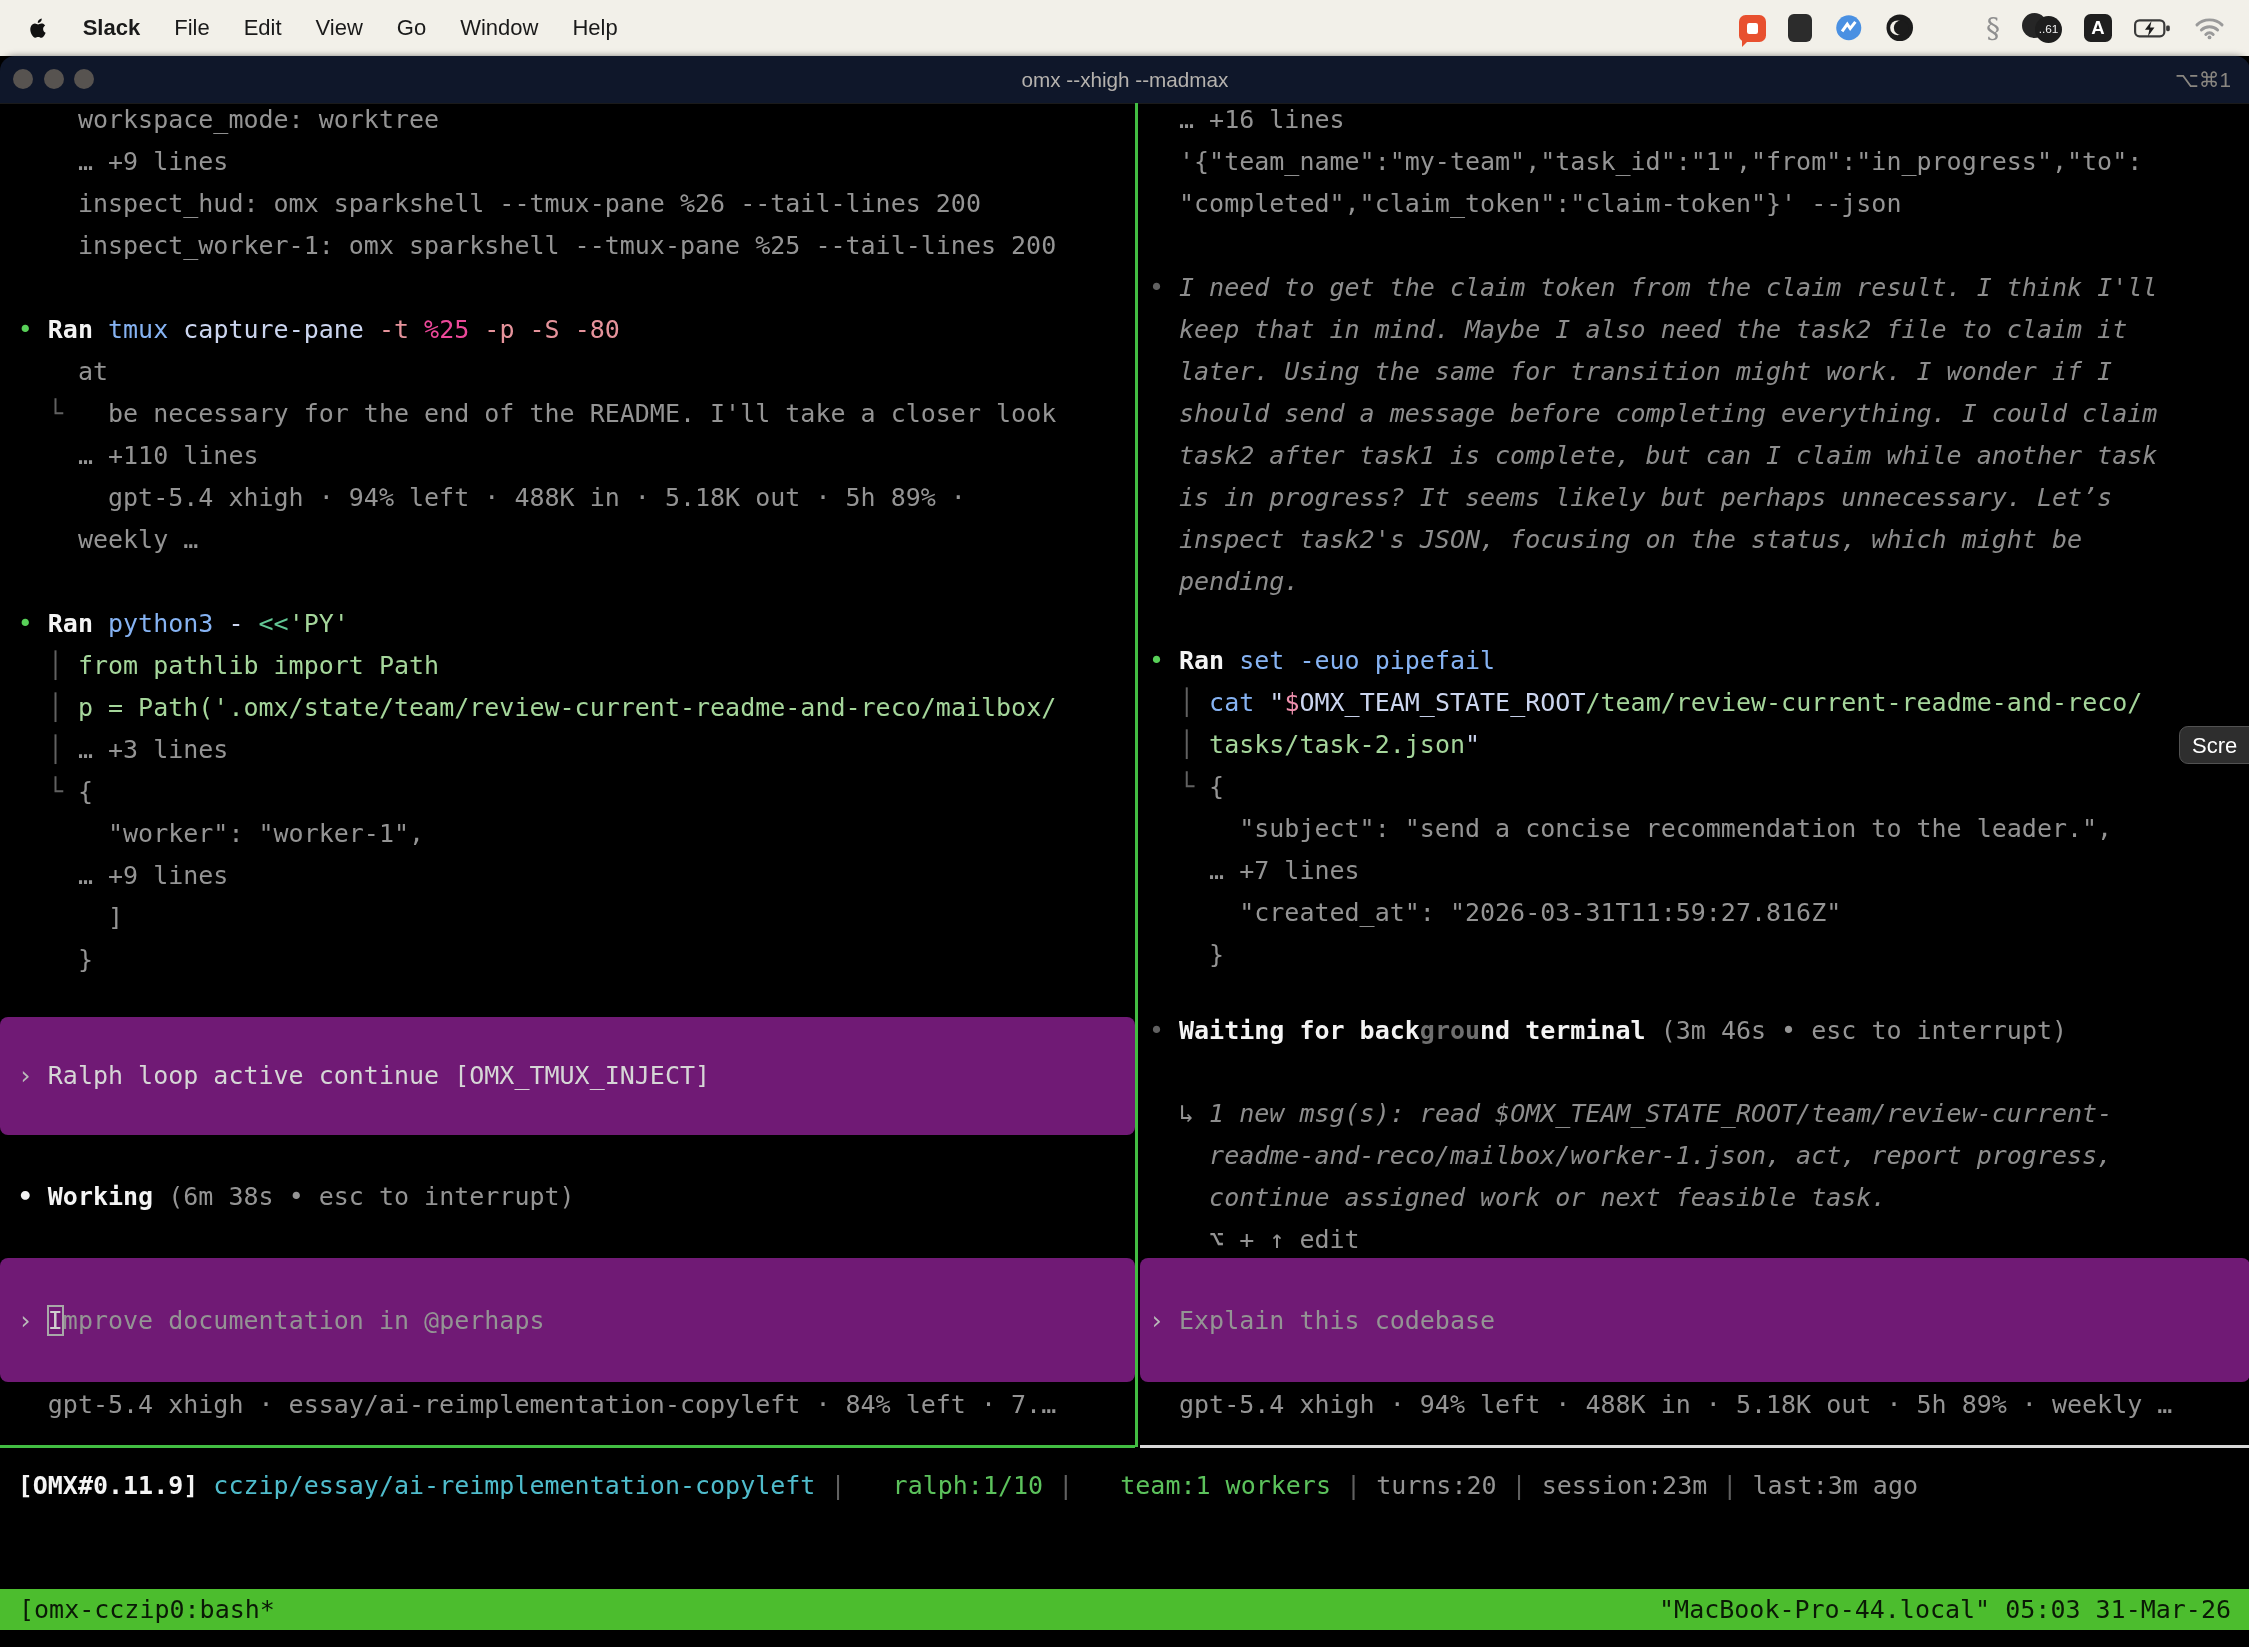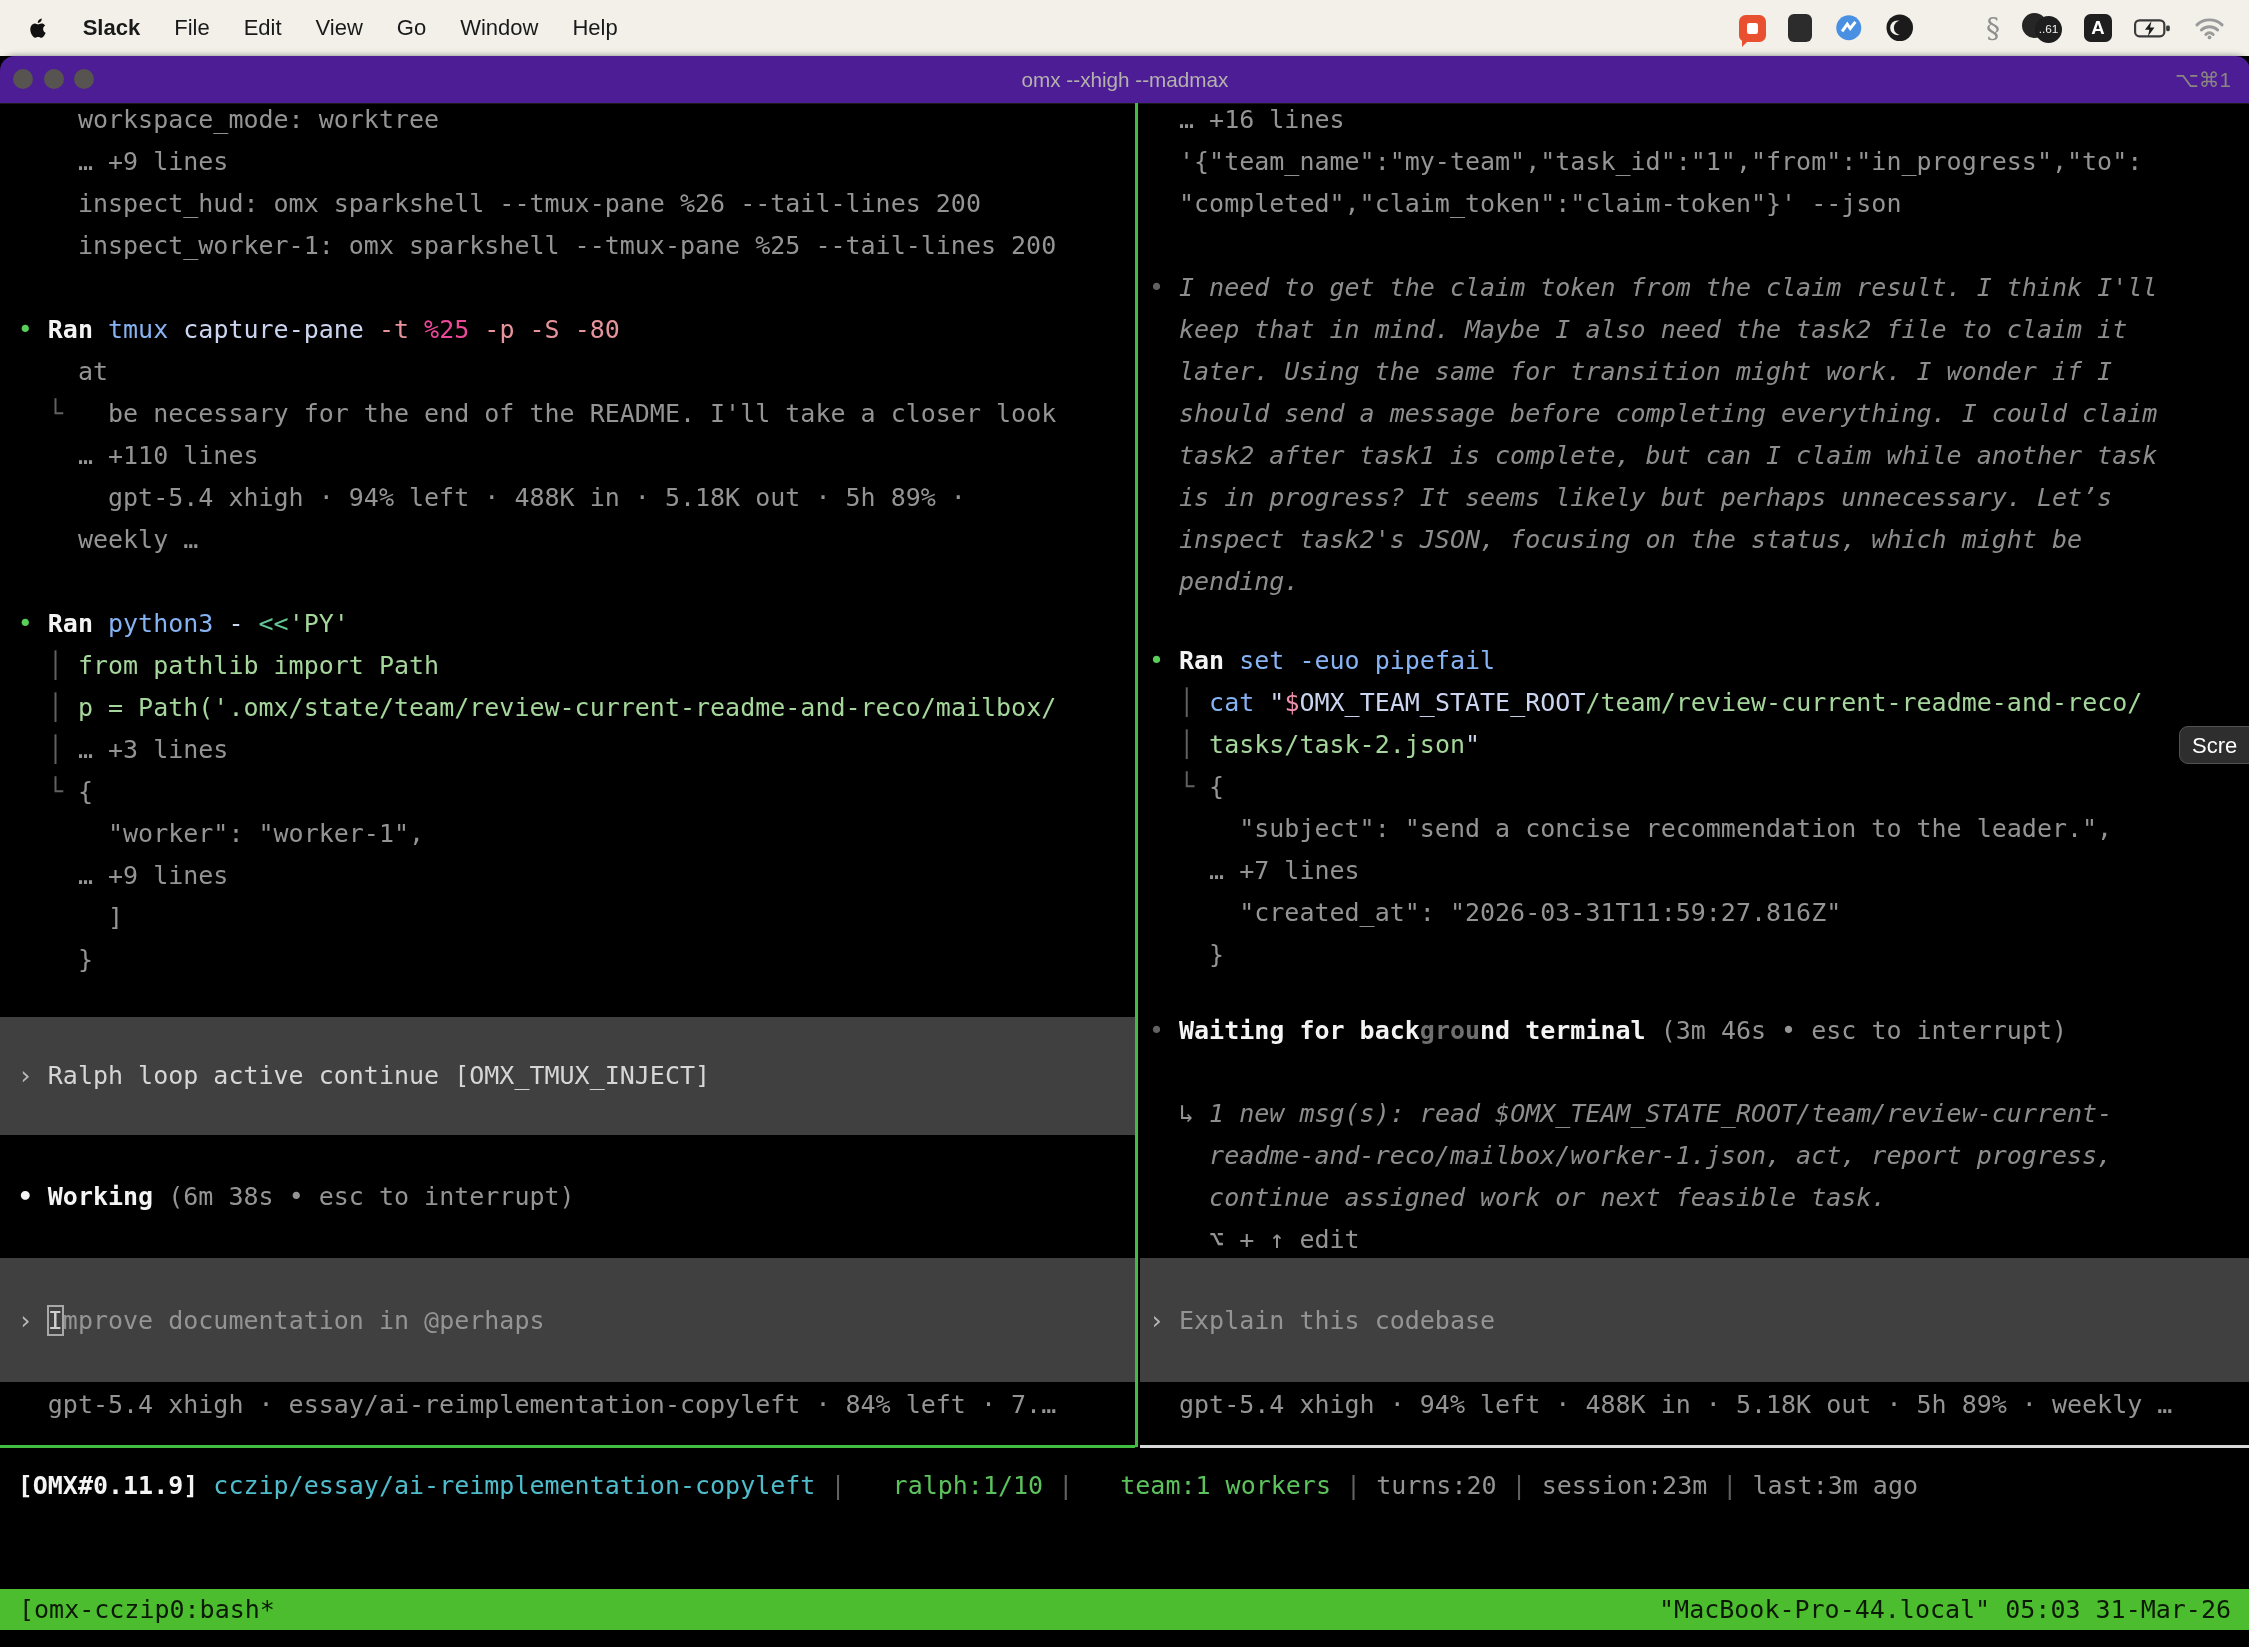--- a/index.html
+++ b/index.html
@@ -30,42 +30,42 @@
   .ic-badge .c1{position:absolute;left:0;top:0;width:25px;height:25px;border-radius:50%;background:#262626;}
   .ic-badge .c2{position:absolute;right:0;bottom:0;width:27px;height:27px;border-radius:50%;background:#1e1e1e;color:#f2f2f2;font-size:11.8px;display:flex;align-items:center;justify-content:center;letter-spacing:0;}
   .ic-a{width:28px;height:28px;background:#1f1f1f;border-radius:6.6px;color:#fff;font-weight:bold;font-size:18.5px;display:flex;align-items:center;justify-content:center;}
   
   #window{
     position:absolute;top:56px;left:0;width:2250px;height:1591px;
     background:#000;border-radius:14.8px 14.8px 7.4px 7.4px;overflow:hidden;
     box-shadow:0 1.5px 7.4px rgba(0,0,0,.6);
   }
   #titlebar{
-    position:absolute;top:0;left:0;width:100%;height:47px;background:#4c1d95;
+    position:absolute;top:0;left:0;width:100%;height:47px;background:#0f172a;
     border-bottom:0.7px solid #1a1a1a;
   }
   #traffic{position:absolute;left:13.3px;top:13.3px;display:flex;gap:10.3px;}
   #traffic .tl{width:20px;height:20px;border-radius:50%;background:#575350;}
   #wtitle{
     position:absolute;top:0;left:0;width:100%;height:47px;line-height:47px;text-align:center;
     color:#b5b2ae;font-size:20.7px;font-family:"Liberation Sans",sans-serif;
   }
   #wshortcut{position:absolute;top:0;right:19px;height:47px;line-height:47px;color:#8a8781;font-size:20.7px;}
   
   .pane{position:absolute;top:103px;height:1342px;overflow:hidden;background:transparent;}
   #leftpane{left:0;width:1135px;}
   #rightpane{left:1140px;width:1110px;}
   .blk{position:absolute;left:0;width:100%;}
   .blk .line{
     height:42px;line-height:42px;white-space:pre;overflow:hidden;
     font-family:"DejaVu Sans Mono",monospace;font-size:25px;
   }
   #leftpane .line{padding-left:17.7px;}
   #rightpane .line{padding-left:8.9px;}
-  .band{background:#404040;}
+  .band{background:#701a75;border-radius:8px;}
   
   #lb1{top:-3.7px;} #lb2{top:206px;} #lb3{top:500px;}
   #lband1{top:914px;height:118px;padding-top:38px;box-sizing:border-box;}
   #lworking{top:1073px;} #lband2{top:1155px;height:124px;padding-top:42px;box-sizing:border-box;}
   #lstatus{top:1281px;}
   #rb1{top:-3.7px;} #rb2{top:164px;} #rb3{top:537px;} #rb4{top:907px;} #rb5{top:990px;}
   #rband{top:1155px;height:124px;padding-top:42px;box-sizing:border-box;}
   #rstatus{top:1281px;}
   
   .s-g{color:#949494;} .s-gi{color:#8d8d8d;font-style:italic;}

